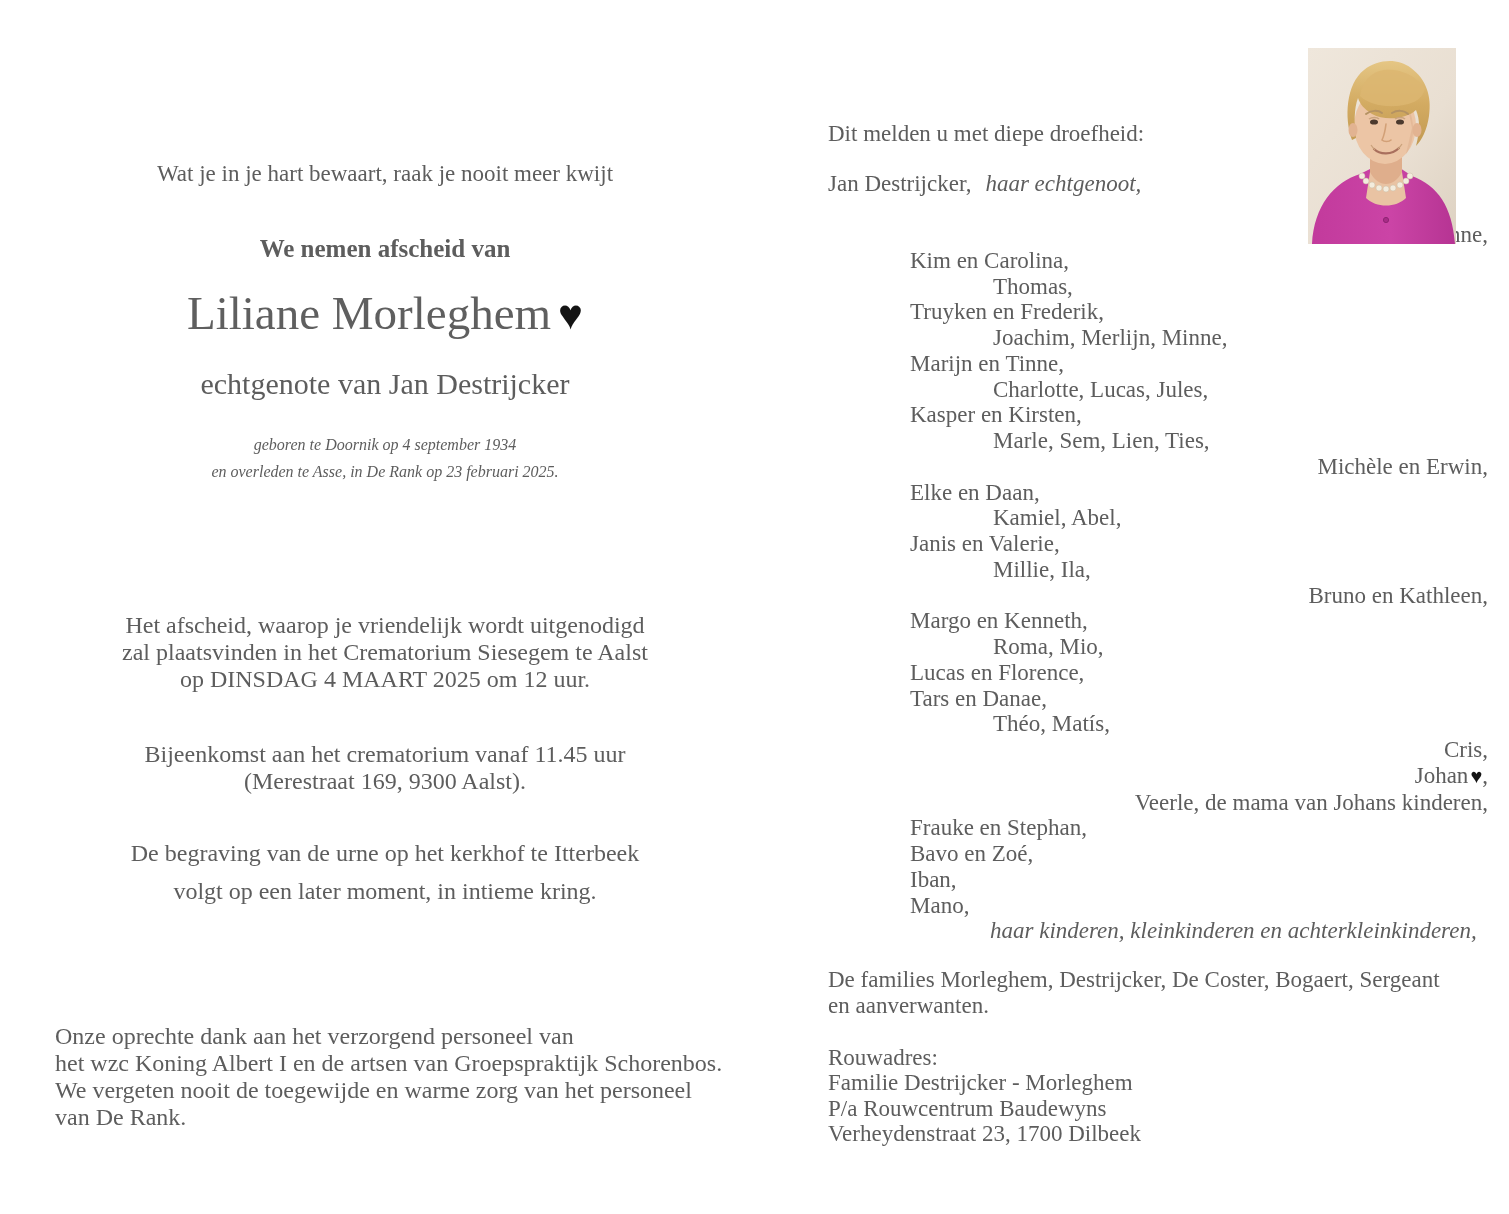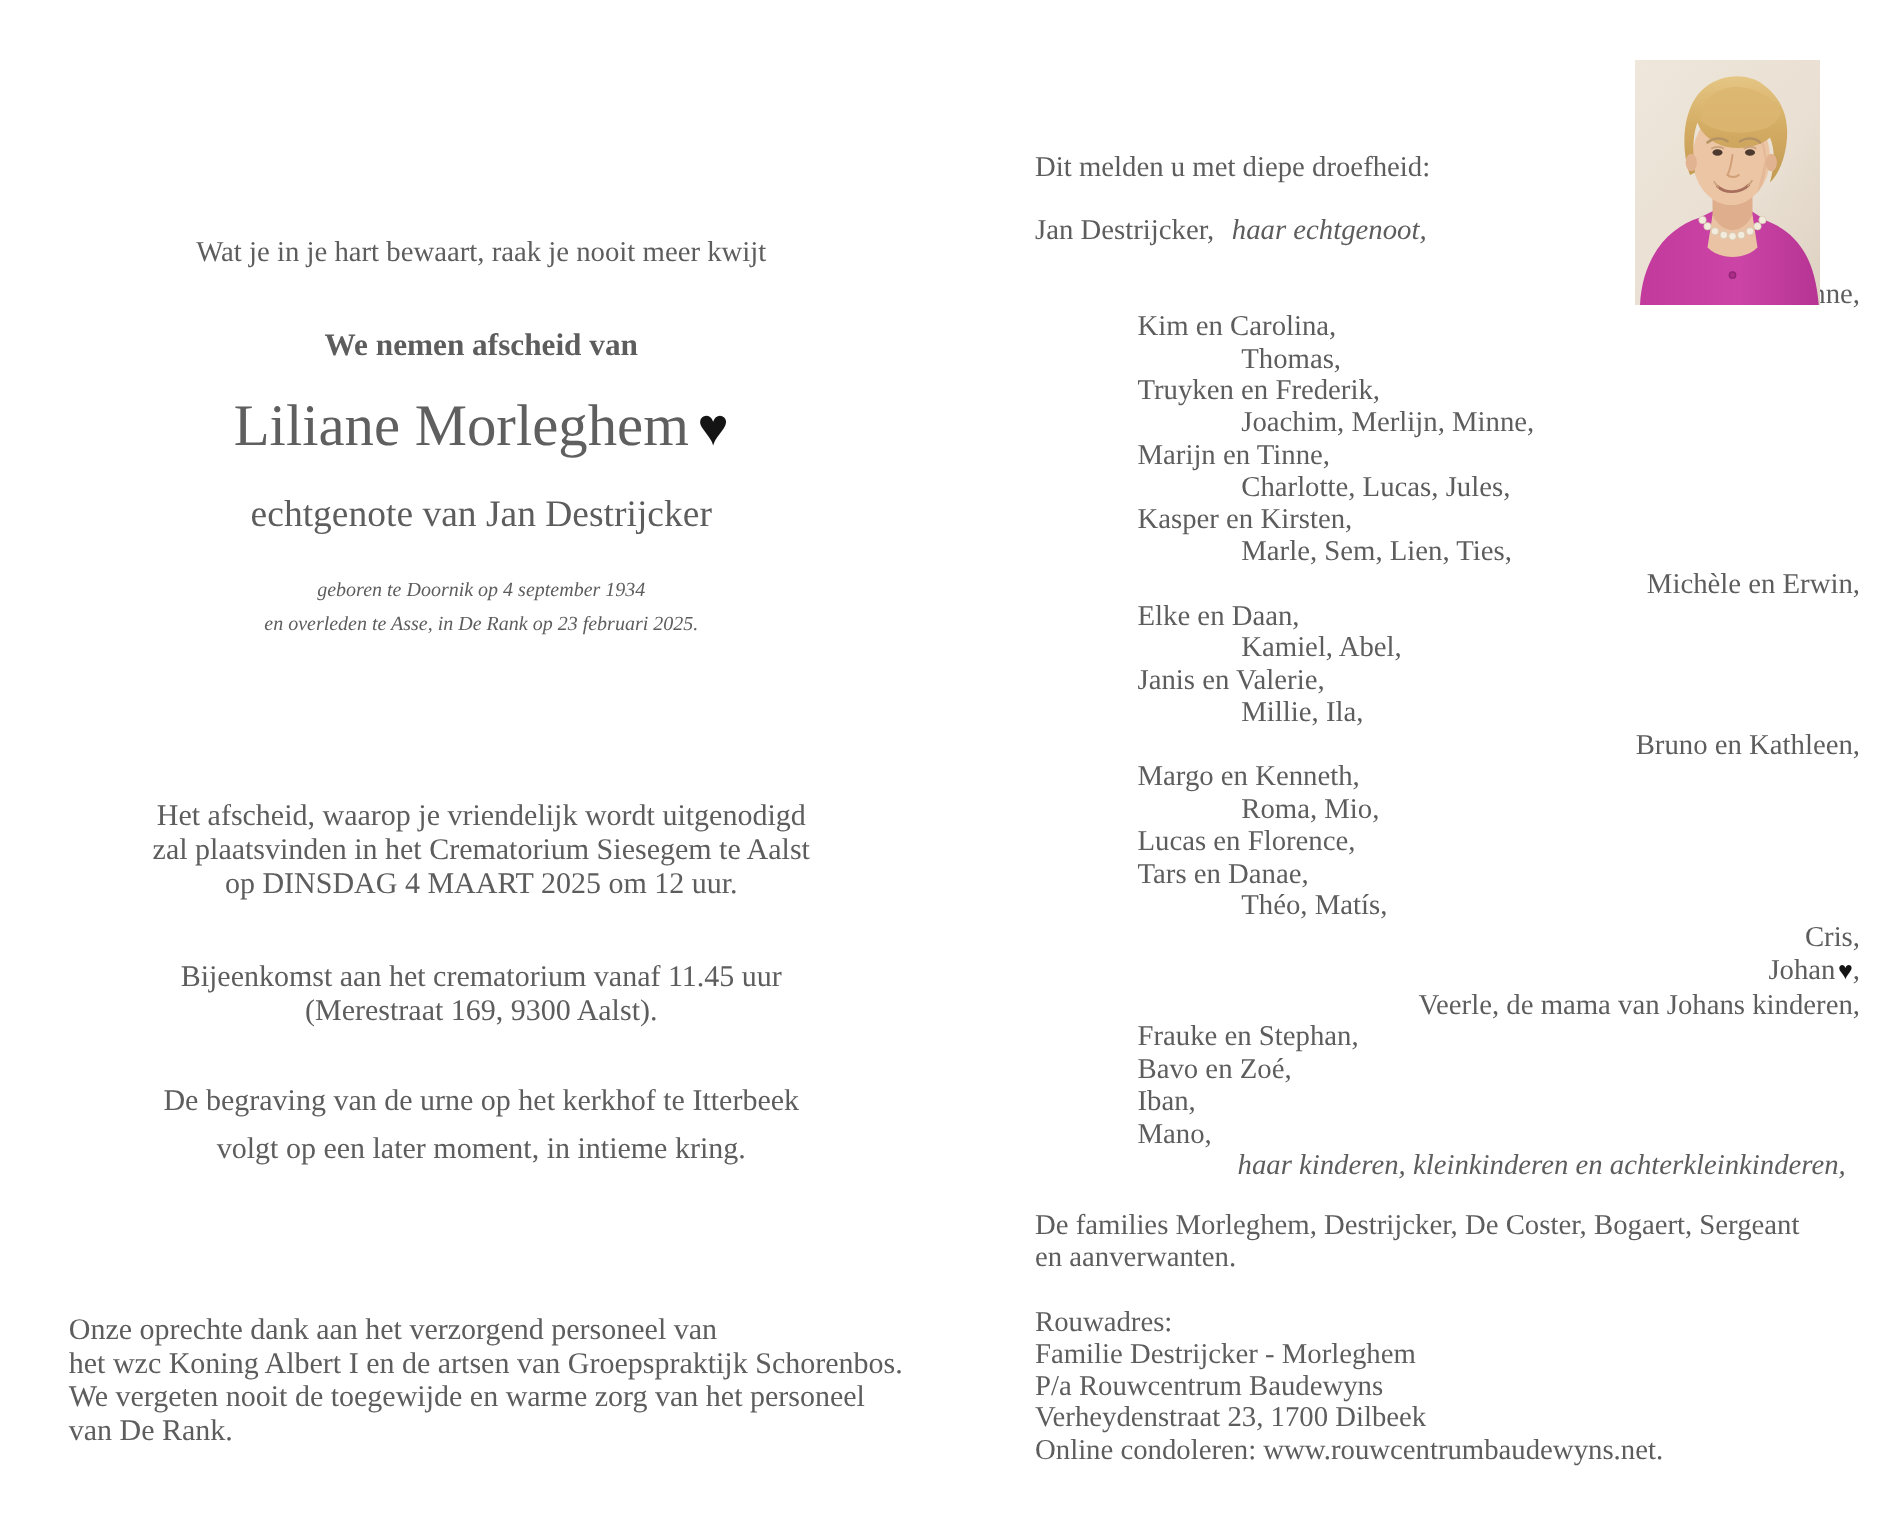--- a/index.html
+++ b/index.html
@@ -5,21 +5,21 @@
   html,body{margin:0;padding:0;background:#ffffff;}
   body{
     width:1509px;height:1214px;overflow:hidden;
     font-family:"Liberation Serif","DejaVu Serif",serif;
     color:#5d5d5d;
   }
   .card{position:relative;width:1509px;height:1214px;background:#ffffff;}
 
   
   .left-col{position:absolute;left:30px;top:0;width:710px;text-align:center;}
-  .left-col > div{position:absolute;left:0;right:0;margin-top:28px;}
+  .left-col > div{position:absolute;left:0;right:0;}
   .quote{top:160px;font-size:23px;line-height:27px;}
   .intro{top:236px;font-size:25px;line-height:25px;font-weight:bold;}
   .name-line{top:288px;font-size:47px;line-height:50px;color:#5f5f5f;}
   .name-heart{color:#141414;font-size:42px;margin-left:7px;}
   .spouse{top:368px;font-size:30px;line-height:32px;}
   .dates{top:431px;font-size:16px;line-height:27px;font-style:italic;text-align:center;}
   .ceremony{top:612px;font-size:24px;line-height:27px;}
   .gathering{top:741px;font-size:24px;line-height:27px;}
   .burial{top:834px;font-size:24px;line-height:38px;}
   .thanks{top:1023px;font-size:24px;line-height:27px;text-align:left;padding-left:25px;}
@@ -103,21 +103,20 @@
         <div class="indent-3 italic">haar kinderen, kleinkinderen en achterkleinkinderen,</div>
       </div>
     <div class="families pre">De families Morleghem, Destrijcker, De Coster, Bogaert, Sergeant
 en aanverwanten.</div>
     <div class="address">
       <div>Rouwadres:</div>
       <div>
           <div>Familie Destrijcker - Morleghem</div>
           <div>P/a Rouwcentrum Baudewyns</div>
           <div>Verheydenstraat 23, 1700 Dilbeek</div>
-          <div>Online condoleren: www.rouwcentrumbaudewyns.net.</div>
         </div>
     </div>
   </div>
 
   <svg class="photo" viewBox="0 0 148 196" xmlns="http://www.w3.org/2000/svg">
     <defs>
       <linearGradient id="bg" x1="0" y1="0" x2="1" y2="1">
         <stop offset="0" stop-color="#efe7dc"></stop>
         <stop offset="0.6" stop-color="#e9dfd2"></stop>
         <stop offset="1" stop-color="#ddd1c1"></stop>

